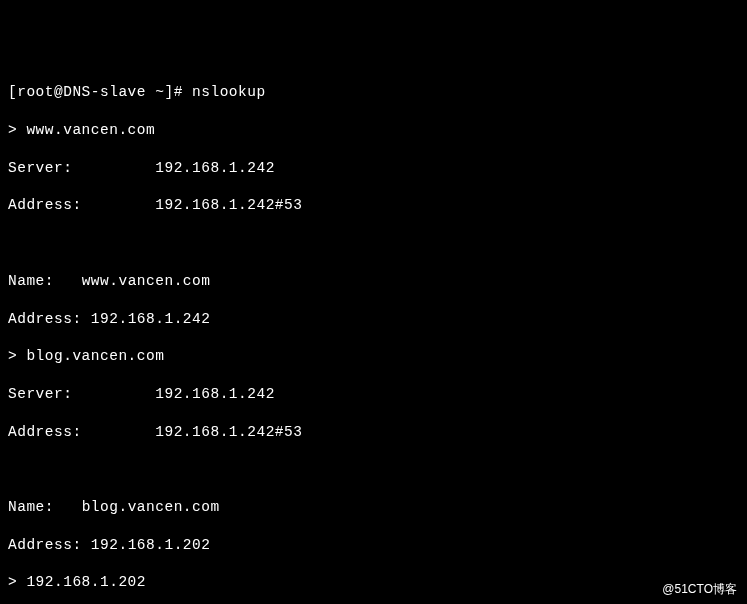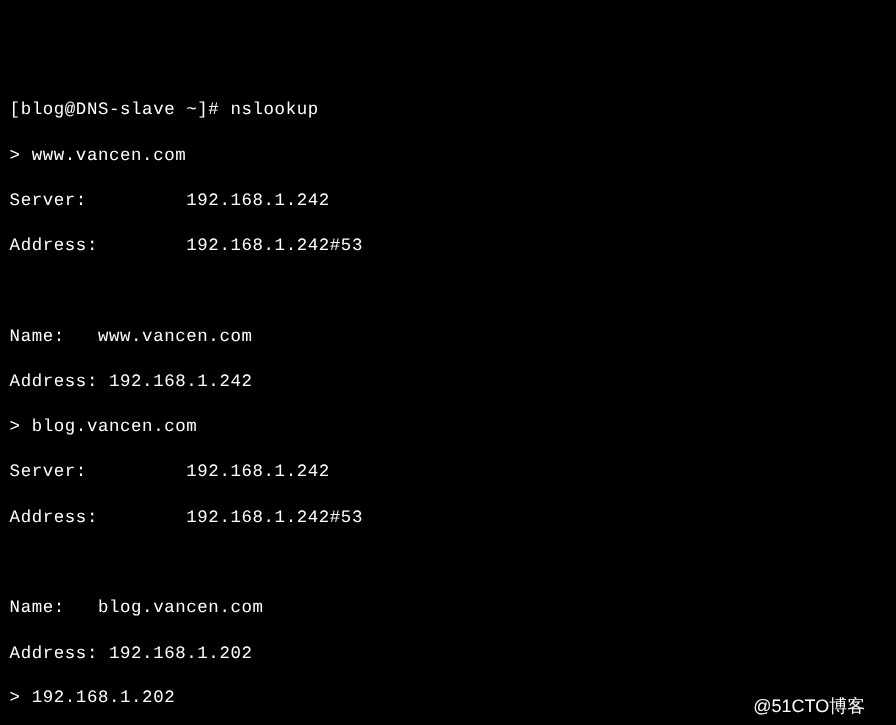--- a/index.html
+++ b/index.html
@@ -18,36 +18,36 @@
       height: 604px;
       position: relative;
       white-space: pre;
       letter-spacing: 0.5px;
     }
     .line {
       display: block;
     }
     .watermark {
       position: absolute;
-      right: 26px;
+      right: 10px;
       bottom: 6px;
       color: #fff;
       font-family: Arial, "Microsoft YaHei", sans-serif;
-      font-size: 15px;
+      font-size: 12px;
       letter-spacing: 0;
       white-space: normal;
       margin-left: 11px;
     }
   </style>
 </head>
 <body>
 
 
 
-<span class="line"><span>[blog@DNS-slave ~]# </span><span>nslookup</span></span>
+<span class="line"><span>[root@DNS-slave ~]# </span><span>nslookup</span></span>
 <span class="line"><span>&gt; </span><span>www.vancen.com</span></span>
 <span class="line"><span>Server:         </span><span>192.168.1.242</span></span>
 <span class="line"><span>Address:        </span><span>192.168.1.242#53</span></span>
 <span class="line"> </span>
 <span class="line"><span>Name:   </span><span>www.vancen.com</span></span>
 <span class="line"><span>Address: </span><span>192.168.1.242</span></span>
 <span class="line"><span>&gt; </span><span>blog.vancen.com</span></span>
 <span class="line"><span>Server:         </span><span>192.168.1.242</span></span>
 <span class="line"><span>Address:        </span><span>192.168.1.242#53</span></span>
 <span class="line"> </span>

